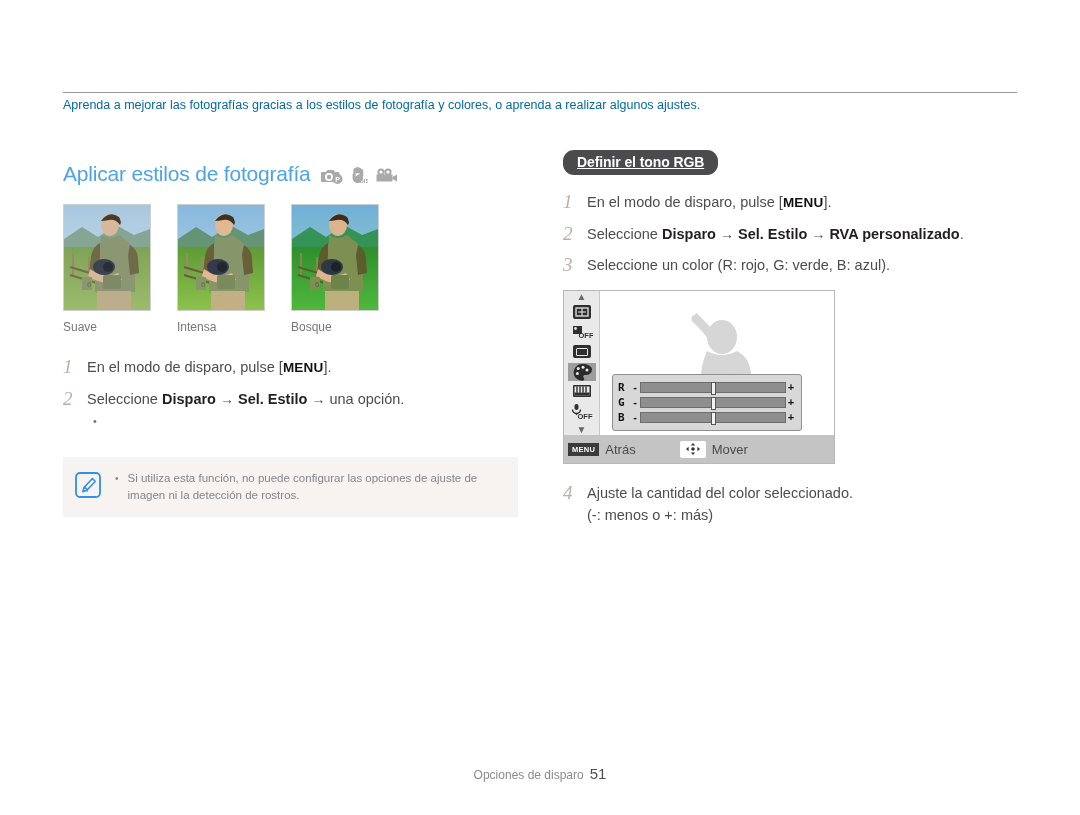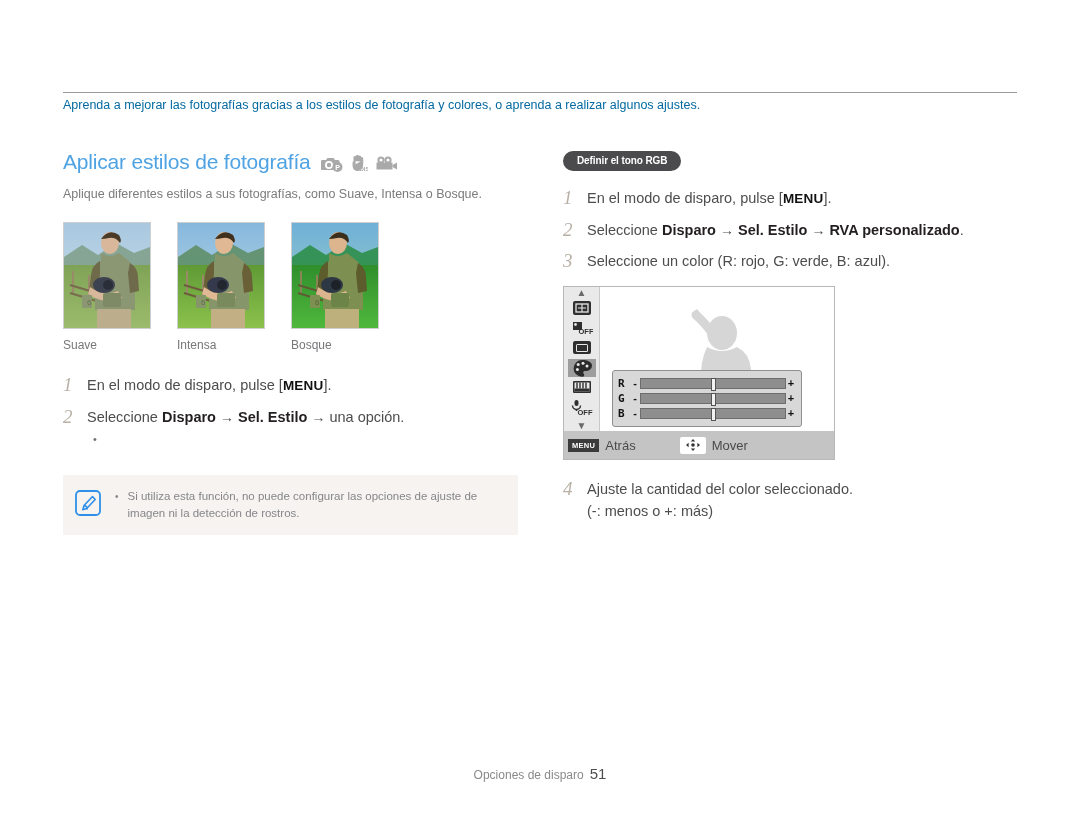--- a/index.html
+++ b/index.html
@@ -25,21 +25,21 @@
     font-size:12.5px;color:#0369a1;line-height:18px;
   }
 
   
   .col-left{position:absolute;left:63px;top:150px;width:470px;}
   .col-right{position:absolute;left:563px;top:150px;width:470px;}
 
   
   .sec-head{
     display:flex;align-items:center;gap:10px;
-    margin:0 0 4px 0;
+    margin:12px 0 4px 0;
   }
   .sec-head-txt{
     font-size:21px;color:#4fa3e3;font-weight:normal;letter-spacing:-0.2px;
   }
   .mode-icons{display:flex;align-items:center;gap:7px;padding-top:3px;}
   .mode-icons svg{display:block;}
 
   .sec-desc{
     font-size:12.5px;color:#7b7b7d;line-height:19px;margin-top:11px;width:455px;
   }
@@ -91,22 +91,22 @@
   .note-icon{flex:0 0 34px;padding-top:2px;}
   .note-text{
     font-size:11.5px;color:#86868a;line-height:17px;
     display:flex;margin-left:6px;
   }
   .note-text .dot{margin-right:9px;font-size:10px;line-height:17px;}
 
   
   .pill{
     display:inline-block;background:#4b4b4d;color:#ffffff;
-    font-size:10px;font-weight:bold;padding:4px 14px 5px 14px;
-    border-radius:11px;letter-spacing:-0.1px;
+    font-size:14px;font-weight:bold;padding:4px 14px 5px 14px;
+    border-radius:11px;letter-spacing:-0.1px;text-decoration:underline;
   }
   .r-steps{margin-top:16px;}
 
   
   .lcd{
     margin-top:14px;width:272px;height:174px;
     border:1px solid #b8b8b8;background:#ffffff;
     position:relative;box-sizing:border-box;
     font-family:"Liberation Sans", sans-serif;
   }
@@ -207,21 +207,20 @@
             <circle cx="13" cy="4" r="3.6" fill="#a9a9a9"></circle>
             <circle cx="6" cy="4" r="1.6" fill="#ffffff"></circle>
             <circle cx="13" cy="4" r="1.6" fill="#ffffff"></circle>
             <path d="M1.5 6.5h16v7h-16z" fill="#a9a9a9"></path>
             <path d="M17.5 9l4.5-2.6v7L17.5 11z" fill="#a9a9a9"></path>
           </svg>
         </span>
       </div>
     </div>
 
-    <div class="sec-desc">Aplique diferentes estilos a sus fotografías, como Suave, Intensa o Bosque.</div>
 
     <div class="thumbs">
 
       <div class="thumb-wrap">
         <div class="thumb">
           <svg width="86" height="105" viewBox="0 0 86 105">
             <defs>
               <linearGradient id="skyA" x1="0" y1="0" x2="0" y2="1">
                 <stop offset="0%" stop-color="#a8c8e0"></stop>
                   <stop offset="100%" stop-color="#cfe0e8"></stop>

